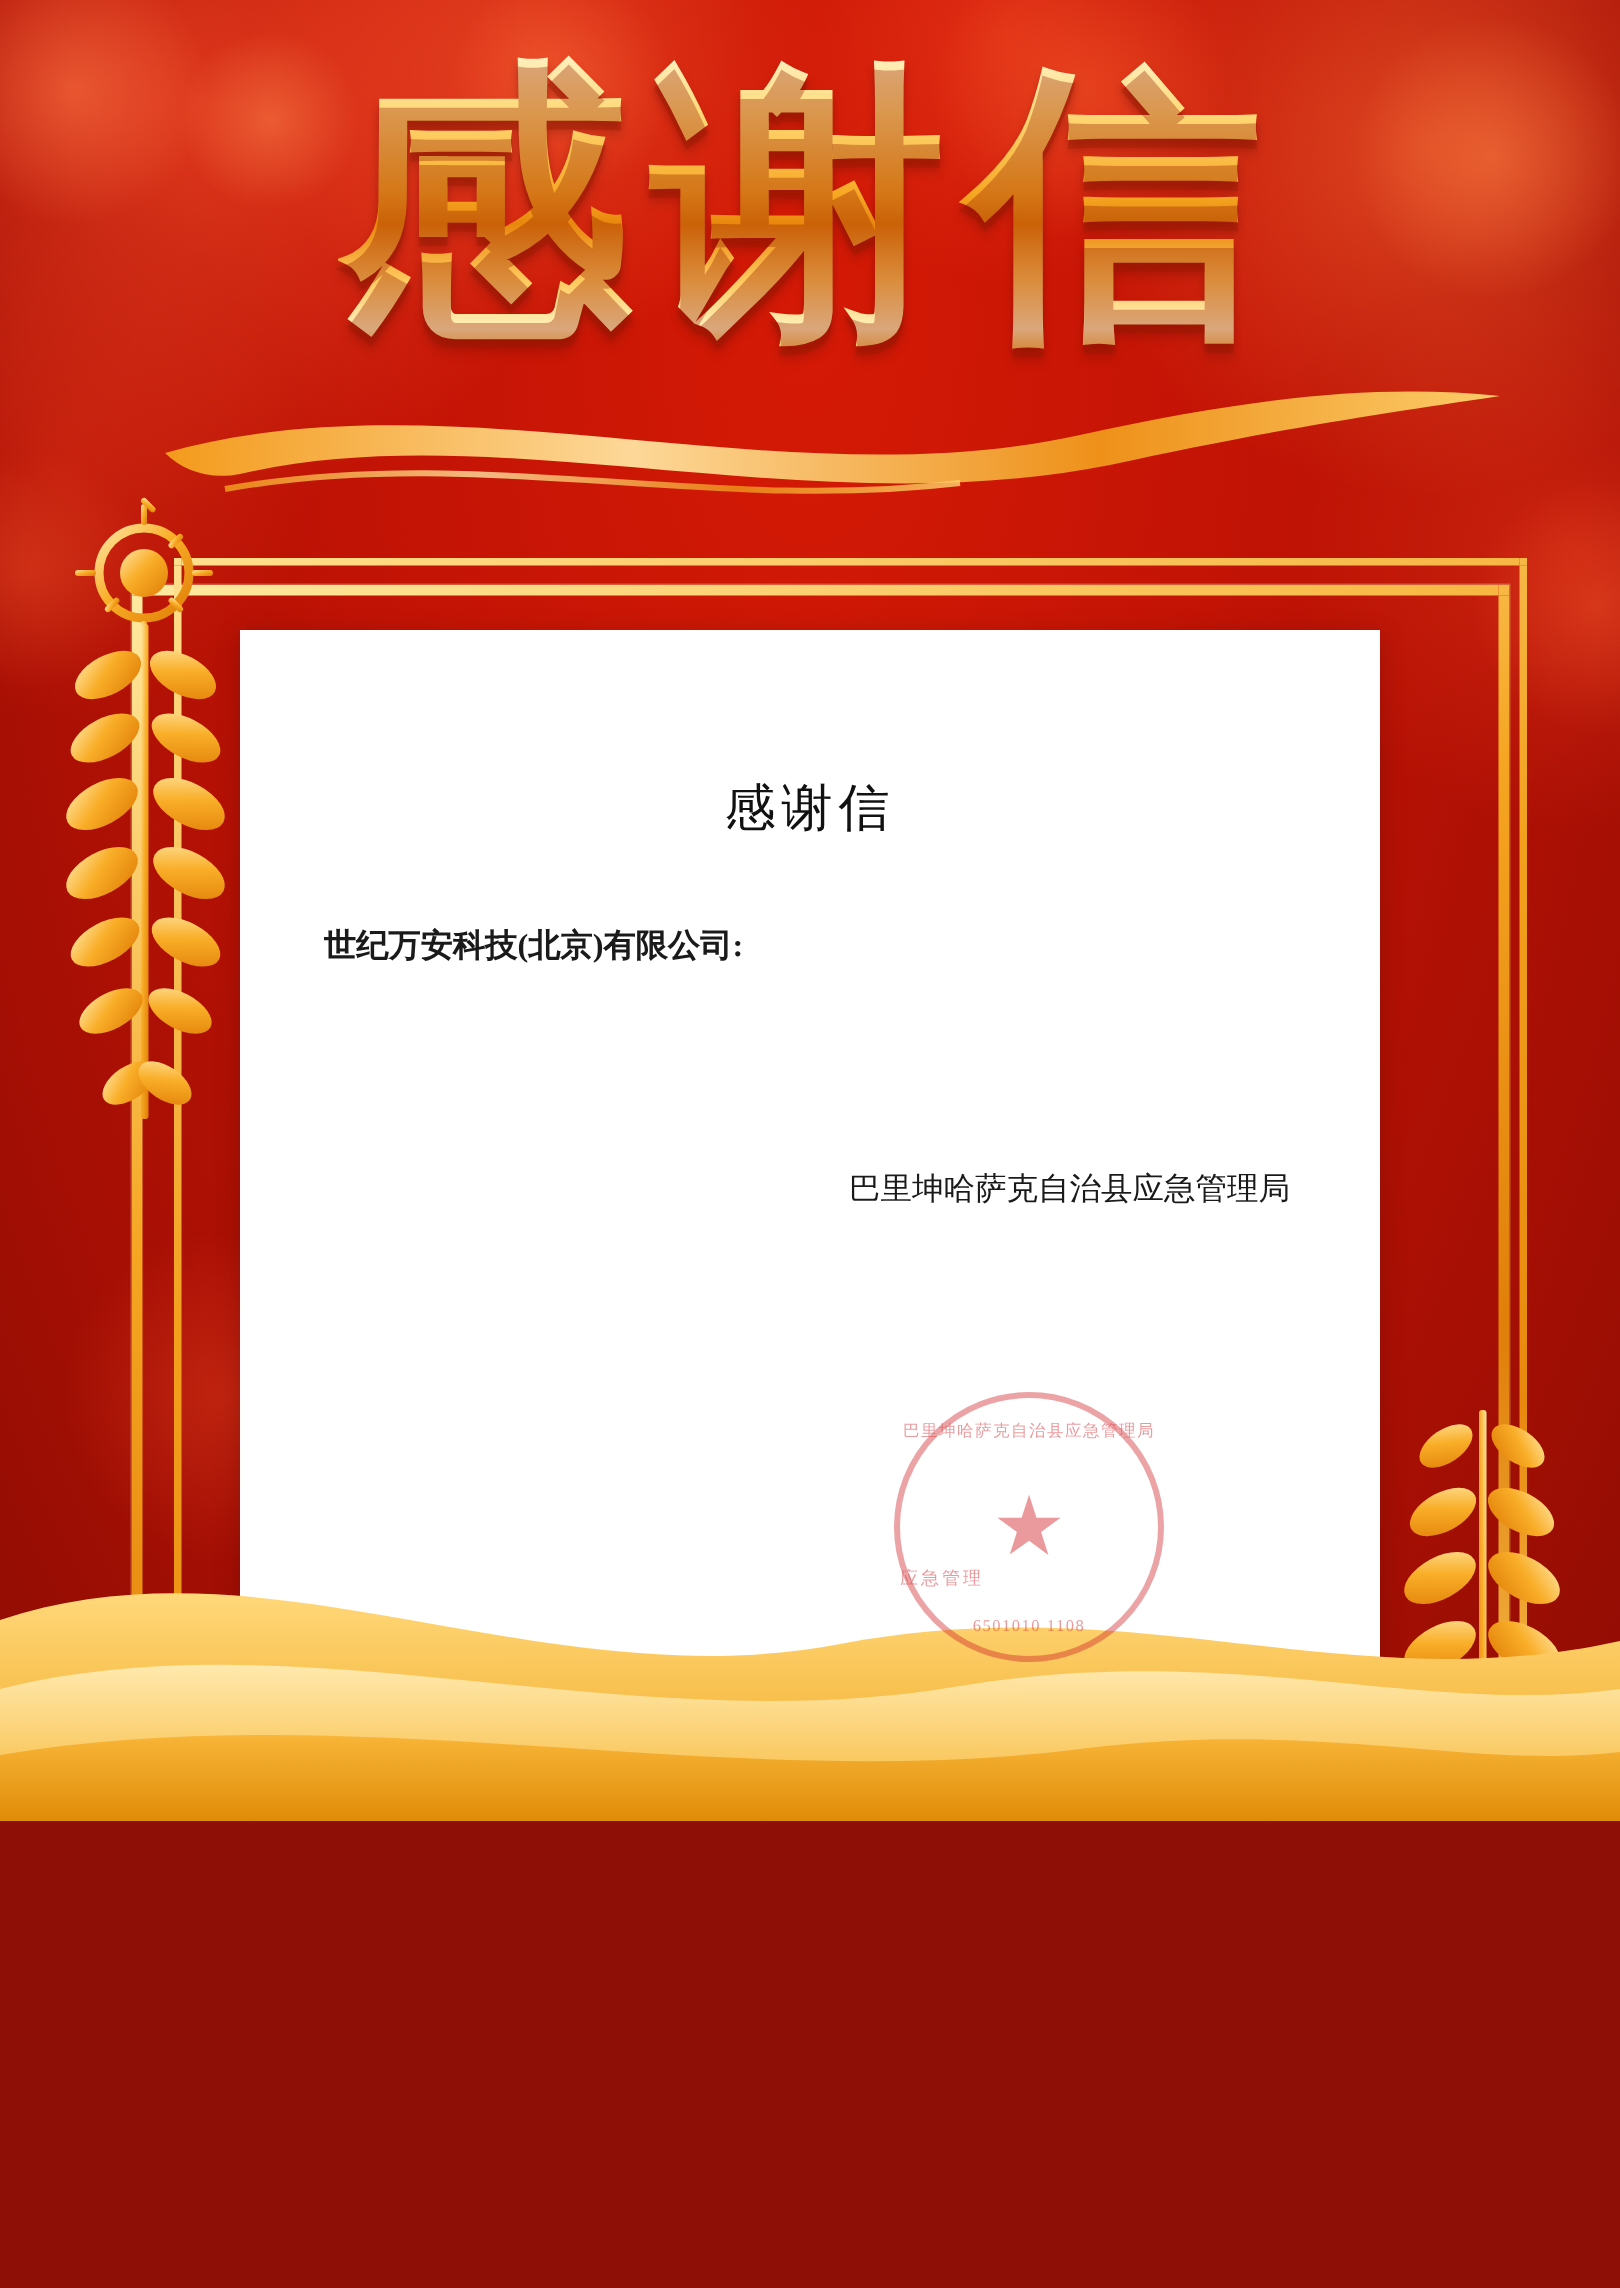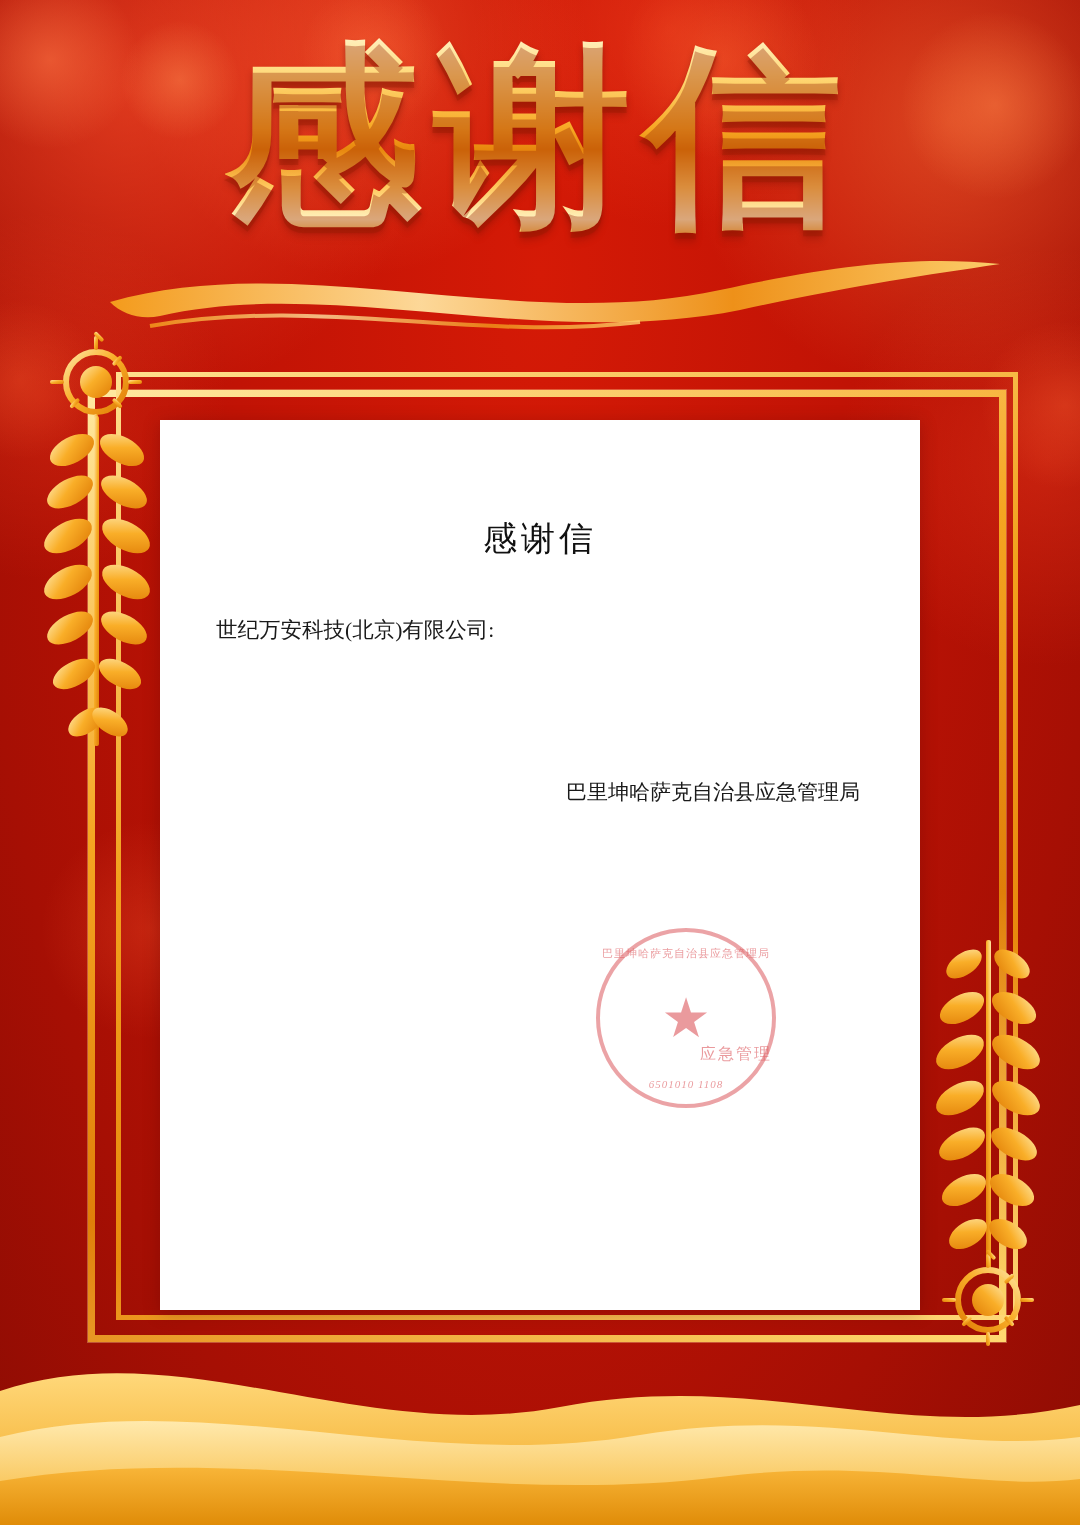--- a/index.html
+++ b/index.html
@@ -7,21 +7,21 @@
     padding: 0;
     background: #8d0f06;
   }
   body {
     font-family: "Liberation Serif", "DejaVu Serif", serif;
   }
 
   #poster {
     position: relative;
     width: 1080px;
-    height: 1525px;
+    height: 1214px;
     overflow: hidden;
     background:
       radial-gradient(circle at 12% 6%, rgba(255,90,50,0.55) 0%, rgba(255,90,50,0) 18%),
       radial-gradient(circle at 33% 3%, rgba(255,110,60,0.45) 0%, rgba(255,110,60,0) 14%),
       radial-gradient(circle at 62% 2%, rgba(255,80,40,0.4) 0%, rgba(255,80,40,0) 12%),
       radial-gradient(circle at 88% 8%, rgba(255,120,60,0.5) 0%, rgba(255,120,60,0) 16%),
       radial-gradient(circle at 97% 30%, rgba(255,70,35,0.35) 0%, rgba(255,70,35,0) 14%),
       radial-gradient(circle at 4% 26%, rgba(255,70,35,0.3) 0%, rgba(255,70,35,0) 12%),
       radial-gradient(ellipse at 50% 18%, #d51a06 0%, #c11305 40%, #a60f04 75%, #8e0c03 100%);
   }
@@ -103,20 +103,21 @@
     letter-spacing: 4px;
     color: #111;
     font-family: "Liberation Serif", "DejaVu Serif", serif;
   }
   .letter-body {
     margin: 46px 56px 0 56px;
     font-size: 21.5px;
     line-height: 2.05;
     color: #1a1a1a;
     text-align: justify;
+    font-weight: bold;
   }
   .letter-body p { margin: 0 0 2px 0; }
   .p-indent { text-indent: 2em; }
 
   .sign-block {
     margin: 118px 60px 0 0;
     text-align: right;
     font-size: 21px;
     line-height: 2.1;
     color: #1a1a1a;
@@ -148,27 +149,27 @@
   }
   .seal-arc-top, .seal-arc-bottom {
     position: absolute;
     left: 0; right: 0;
     text-align: center;
     font-size: 11px;
     color: rgba(208,32,38,0.6);
     letter-spacing: 1px;
   }
   .seal-arc-top { top: 14px; }
-  .seal-arc-bottom { bottom: 14px; font-style: italic; }
+  .seal-arc-bottom { bottom: 14px; }
   .seal-mid {
     position: absolute;
     left: 0; right: 0;
     top: 112px;
-    text-align: right;
-    font-size: 16px;
+    text-align: left;
+    font-size: 12px;
     color: rgba(208,32,38,0.6);
     letter-spacing: 2px;
   }
 
   
   .ornament-left {
     position: absolute;
     left: 28px;
     top: 330px;
     width: 140px;

